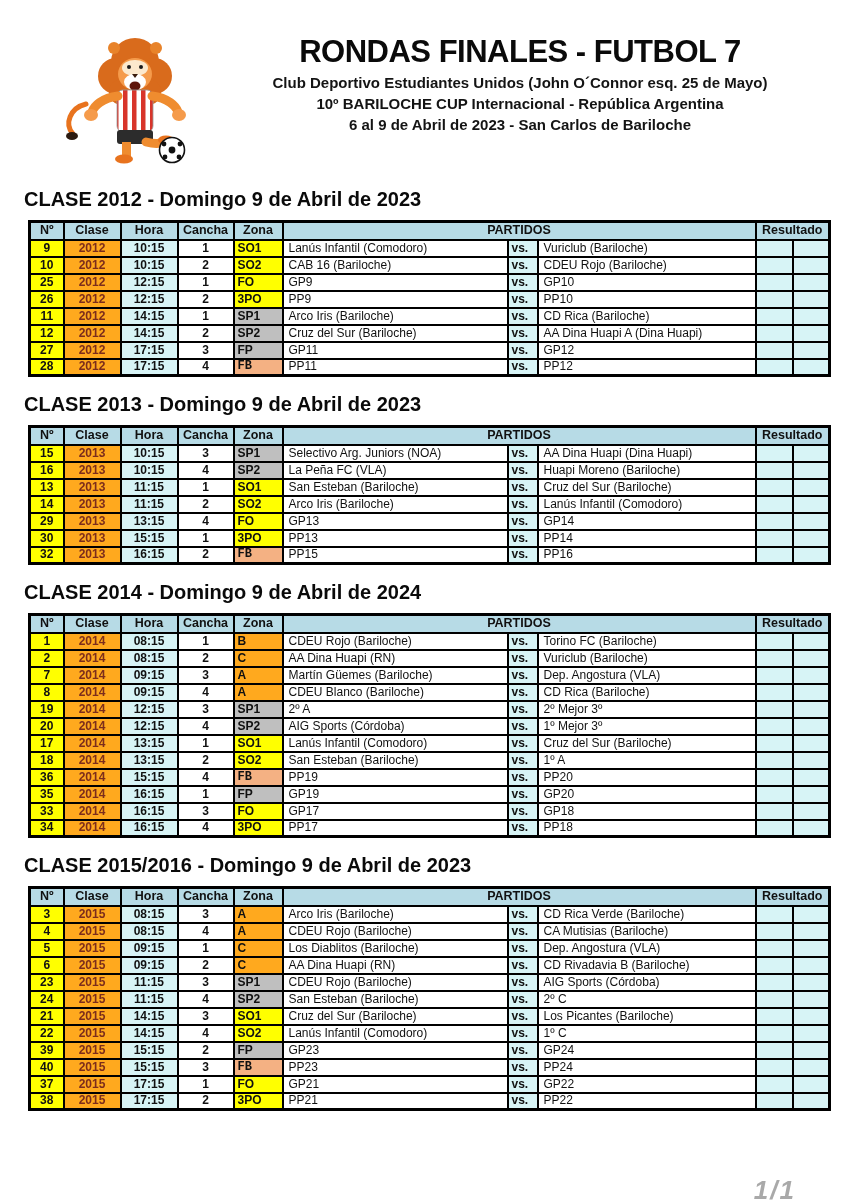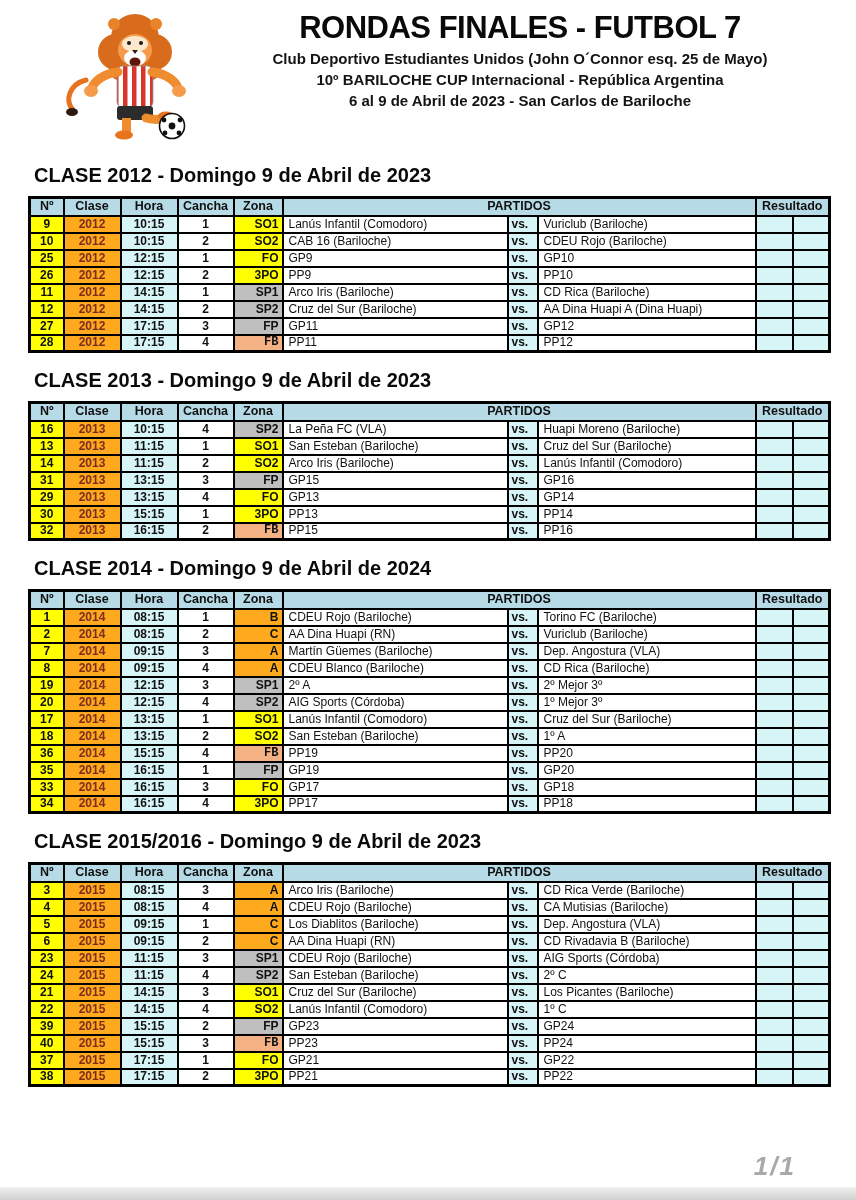--- a/index.html
+++ b/index.html
@@ -1,38 +1,38 @@
 <!DOCTYPE html>
 <html style="--header-blue: #b7dbe6; --pale-cyan: #d7f4f6; --yellow: #ffff00; --orange: #ffa91e; --gray: #bfbfbf; --salmon: #f4b183; --clase-text: #7c2d1c;"><head>
 <meta charset="utf-8">
 <style>
   * { margin:0; padding:0; box-sizing:border-box; }
   html,body { width:856px; height:1200px; background:#fff; overflow:hidden;
               font-family:"Liberation Sans", sans-serif; color:#111; }
   .page { position:relative; width:856px; height:1200px; background:#fff; }
 
   
-  .header { position:relative; height:148px; }
+  .header { position:relative; height:148px;margin-top:24px; }
   .mascot { position:absolute; left:42px; top:8px; }
   .header-text { position:absolute; left:210px; top:10px; width:620px; text-align:center; }
   .main-title { font-size:31px; font-weight:bold; letter-spacing:-0.5px; color:#0a0a0a; }
   .subtitle { font-size:15px; font-weight:bold; margin-top:4px; color:#141414; }
 
   
-  .section-title { font-size:20px; font-weight:bold; margin:16px 0 9px 34px; line-height:23px; color:#0a0a0a; }
+  .section-title { font-size:20px; font-weight:bold; margin:16px 0 9px 24px; line-height:23px; color:#0a0a0a; }
   table { border-collapse:collapse; table-layout:fixed; width:800px; margin-left:28px;
           border:3px solid #000; }
   th, td { border:2px solid #000; height:17px; font-size:12px; line-height:13px;
            padding:0 3px; overflow:hidden; white-space:nowrap; }
   th { height:18px; background:var(--header-blue); font-weight:bold; font-size:12.5px; text-align:center; }
   .c-num    { background:var(--yellow); font-weight:bold; text-align:center; }
   .c-clase  { background:var(--orange); font-weight:bold; text-align:center; color:var(--clase-text); }
   .c-hora   { background:var(--pale-cyan); font-weight:bold; text-align:center; }
   .c-cancha { background:#fff; font-weight:bold; text-align:center; }
-  .c-zona   { font-weight:bold; text-align:right; }
+  .c-zona   { font-weight:bold; text-align:left; }
   .zona-yellow { background:var(--yellow); }
   .zona-gray   { background:var(--gray); }
   .zona-salmon { background:var(--salmon);font-family:Liberation Mono, monospace; }
   .zona-orange { background:var(--orange); }
   .c-home, .c-away { background:#fff; text-align:left; padding-left:5px; }
   .c-vs   { background:var(--pale-cyan); font-weight:bold; text-align:left; }
   .c-res  { background:var(--pale-cyan); }
 
   
   .page-indicator { position:absolute; right:60px; bottom:18px; font-size:26px; font-style:italic;
@@ -254,20 +254,32 @@
               <th>Clase</th>
               <th>Hora</th>
               <th>Cancha</th>
               <th>Zona</th>
               <th colspan="3">PARTIDOS</th>
               <th colspan="2">Resultado</th>
             </tr>
           </thead>
       <tbody>
             <tr>
+              <td class="c-num">15</td>
+              <td class="c-clase">2013</td>
+              <td class="c-hora">10:15</td>
+              <td class="c-cancha">3</td>
+              <td class="c-zona zona-gray">SP1</td>
+              <td class="c-home">Selectivo Arg. Juniors (NOA)</td>
+              <td class="c-vs">vs.</td>
+              <td class="c-away">AA Dina Huapi (Dina Huapi)</td>
+              <td class="c-res"></td>
+              <td class="c-res"></td>
+            </tr>
+            <tr>
               <td class="c-num">16</td>
               <td class="c-clase">2013</td>
               <td class="c-hora">10:15</td>
               <td class="c-cancha">4</td>
               <td class="c-zona zona-gray">SP2</td>
               <td class="c-home">La Peña FC (VLA)</td>
               <td class="c-vs">vs.</td>
               <td class="c-away">Huapi Moreno (Bariloche)</td>
               <td class="c-res"></td>
               <td class="c-res"></td>
@@ -286,32 +298,20 @@
             </tr>
             <tr>
               <td class="c-num">14</td>
               <td class="c-clase">2013</td>
               <td class="c-hora">11:15</td>
               <td class="c-cancha">2</td>
               <td class="c-zona zona-yellow">SO2</td>
               <td class="c-home">Arco Iris (Bariloche)</td>
               <td class="c-vs">vs.</td>
               <td class="c-away">Lanús Infantil (Comodoro)</td>
-              <td class="c-res"></td>
-              <td class="c-res"></td>
-            </tr>
-            <tr>
-              <td class="c-num">31</td>
-              <td class="c-clase">2013</td>
-              <td class="c-hora">13:15</td>
-              <td class="c-cancha">3</td>
-              <td class="c-zona zona-gray">FP</td>
-              <td class="c-home">GP15</td>
-              <td class="c-vs">vs.</td>
-              <td class="c-away">GP16</td>
               <td class="c-res"></td>
               <td class="c-res"></td>
             </tr>
             <tr>
               <td class="c-num">29</td>
               <td class="c-clase">2013</td>
               <td class="c-hora">13:15</td>
               <td class="c-cancha">4</td>
               <td class="c-zona zona-yellow">FO</td>
               <td class="c-home">GP13</td>

